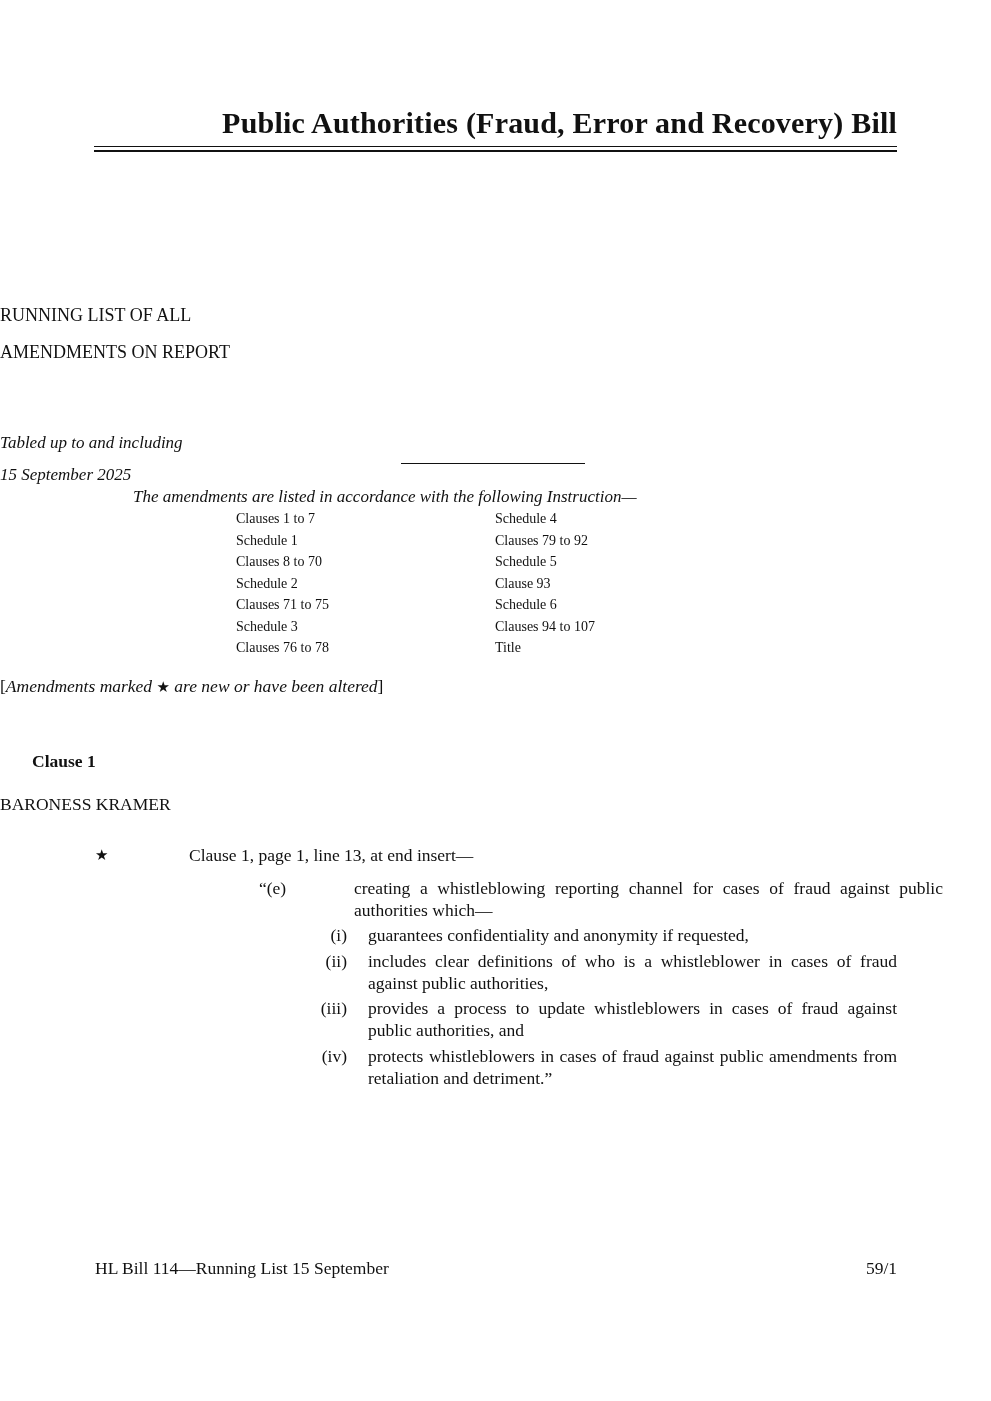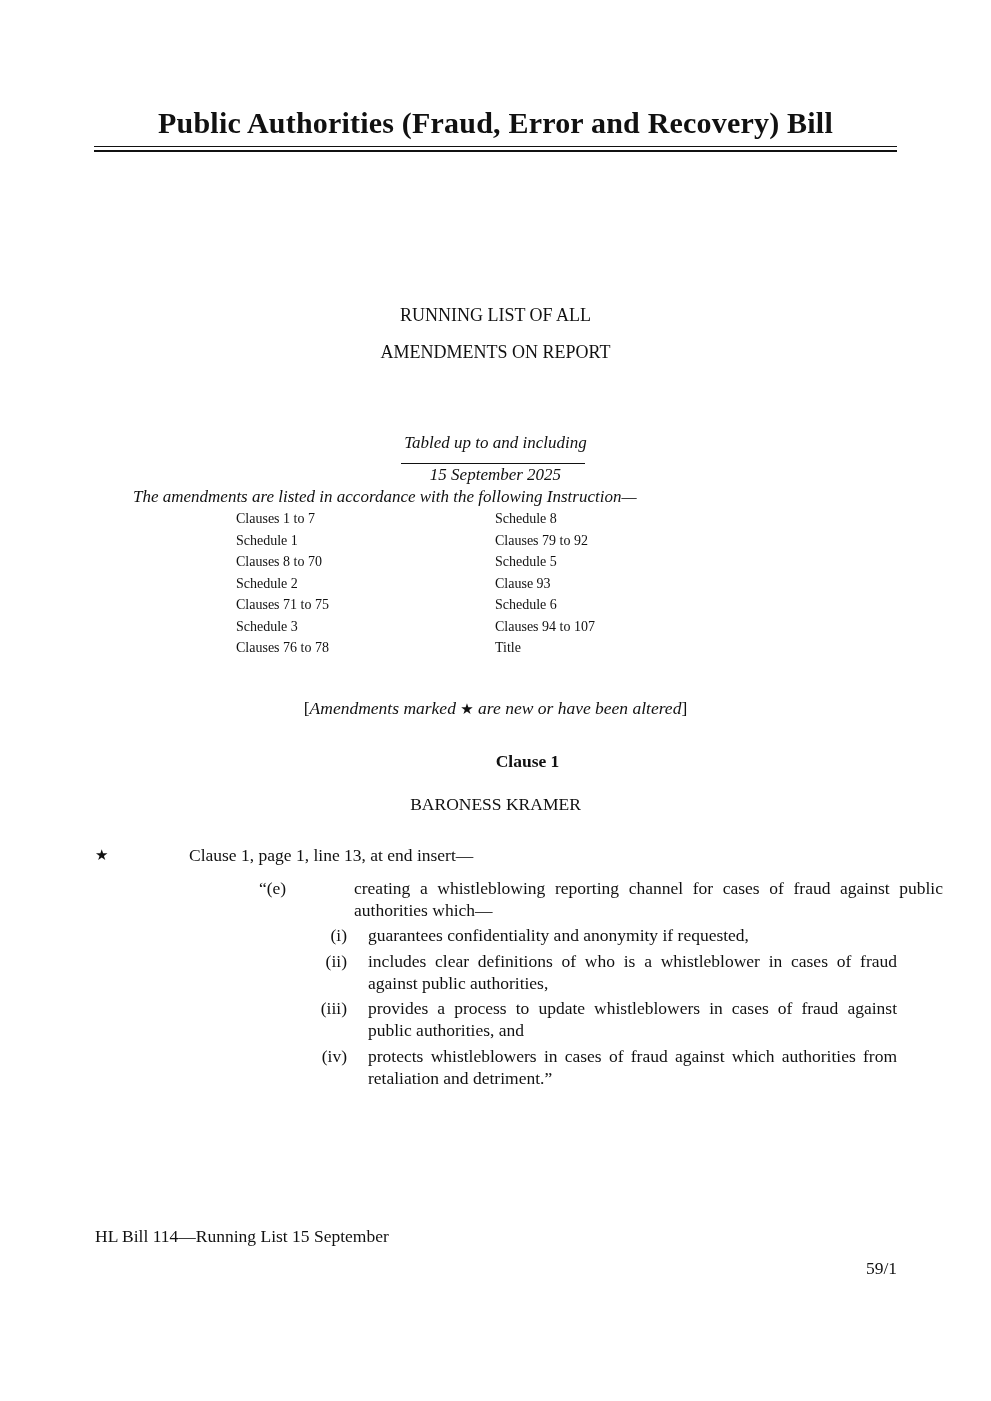--- a/index.html
+++ b/index.html
@@ -3,27 +3,27 @@
   <meta charset="utf-8">
   <style>
     html, body { margin: 0; padding: 0; background: #ffffff; }
     body {
       width: 991px; height: 1401px; position: relative; overflow: hidden;
       font-family: "DejaVu Serif", "Liberation Serif", serif;
       color: #111111;
     }
     .abs { position: absolute; }
     .title {
-      left: 94px; width: 803px; top: 106px; text-align: center;
+      left: 94px; width: 803px; top: 106px; text-align: right;
       font-family: "Liberation Serif", serif; font-weight: bold; font-size: 30px;
       letter-spacing: 0.2px;
     }
     .rule-thin { left: 94px; width: 803px; top: 146px; height: 0; border-top: 1.5px solid #111; }
     .rule-thick { left: 94px; width: 803px; top: 150px; height: 0; border-top: 2.5px solid #111; }
-    .center { left: 0; width: 991px; text-align: center; }
+    .center { left: 0; width: 991px; text-align: left; }
     .caps { font-family: "Liberation Serif", serif; font-size: 18px; }
     .ital { font-family: "Liberation Serif", serif; font-style: italic; font-size: 17px; margin-top: 48px; }
     .short-rule { left: 401px; width: 184px; top: 463px; border-top: 1px solid #111; height: 0; }
     .instr { left: 133px; top: 487px; font-family: "Liberation Serif", serif; font-style: italic; font-size: 17px; }
     .list { font-family: "Liberation Serif", serif; font-size: 14px; line-height: 21.5px; }
     .list div { white-space: nowrap; }
     .body-text { font-family: "Liberation Serif", serif; font-size: 17.5px; line-height: 21.5px; }
     .justify { text-align: justify; }
     .bold { font-weight: bold; }
     .footer { font-family: "Liberation Serif", serif; font-size: 17.5px; }
@@ -47,30 +47,30 @@
 <div class="abs list" style="left:236px; top:508px;">
   <div>Clauses 1 to 7</div>
   <div>Schedule 1</div>
   <div>Clauses 8 to 70</div>
   <div>Schedule 2</div>
   <div>Clauses 71 to 75</div>
   <div>Schedule 3</div>
   <div>Clauses 76 to 78</div>
 </div>
 <div class="abs list" style="left:495px; top:508px;">
-  <div>Schedule 8</div>
+  <div>Schedule 4</div>
   <div>Clauses 79 to 92</div>
   <div>Schedule 5</div>
   <div>Clause 93</div>
   <div>Schedule 6</div>
   <div>Clauses 94 to 107</div>
   <div>Title</div>
 </div>
 
-<div class="abs center body-text" style="top:676px;margin-top:22px;">
+<div class="abs center body-text" style="top:676px;">
   <span>[</span><em><span>Amendments marked </span><span style="font-style:normal; font-family:'DejaVu Sans', sans-serif; font-size:15px;">★</span><span> are new or have been altered</span></em><span>]</span>
 </div>
 
 <div class="abs center body-text bold" style="top:751px;padding-left:32px;">Clause 1</div>
 <div class="abs center body-text" style="top:794px;">BARONESS KRAMER</div>
 
 <div class="abs" style="left:95px; top:846px; font-family:'DejaVu Sans', sans-serif; font-size:15px;">★</div>
 <div class="abs body-text" style="left:189px; top:845px;">Clause 1, page 1, line 13, at end insert—</div>
 
 <div class="abs body-text" style="left:259px; top:878px;">“(e)</div>
@@ -79,16 +79,16 @@
 <div class="abs body-text sub-label" style="left:311px; top:925px;">(i)</div>
 <div class="abs body-text justify" style="left:368px; top:925px; width:529px; text-align-last:left;">guarantees confidentiality and anonymity if requested,</div>
 
 <div class="abs body-text sub-label" style="left:311px; top:951px;">(ii)</div>
 <div class="abs body-text justify" style="left:368px; top:951px; width:529px; text-align-last:left;">includes clear definitions of who is a whistleblower in cases of fraud against public authorities,</div>
 
 <div class="abs body-text sub-label" style="left:311px; top:998px;">(iii)</div>
 <div class="abs body-text justify" style="left:368px; top:998px; width:529px; text-align-last:left;font-family:Liberation Serif, serif;">provides a process to update whistleblowers in cases of fraud against public authorities, and</div>
 
 <div class="abs body-text sub-label" style="left:311px; top:1046px;">(iv)</div>
-<div class="abs body-text justify" style="left:368px; top:1046px; width:529px; text-align-last:left;">protects whistleblowers in cases of fraud against which authorities from retaliation and detriment.”</div>
+<div class="abs body-text justify" style="left:368px; top:1046px; width:529px; text-align-last:left;">protects whistleblowers in cases of fraud against public amendments from retaliation and detriment.”</div>
 
-<div class="abs footer" style="left:95px; top:1226px;font-family:Liberation Serif, serif;">HL Bill 114—Running List 15 September</div>
+<div class="abs footer" style="left:95px; top:1258px;font-family:Liberation Serif, serif;">HL Bill 114—Running List 15 September</div>
 <div class="abs footer" style="right:94px; top:1258px;">59/1</div>
 
 </body></html>

